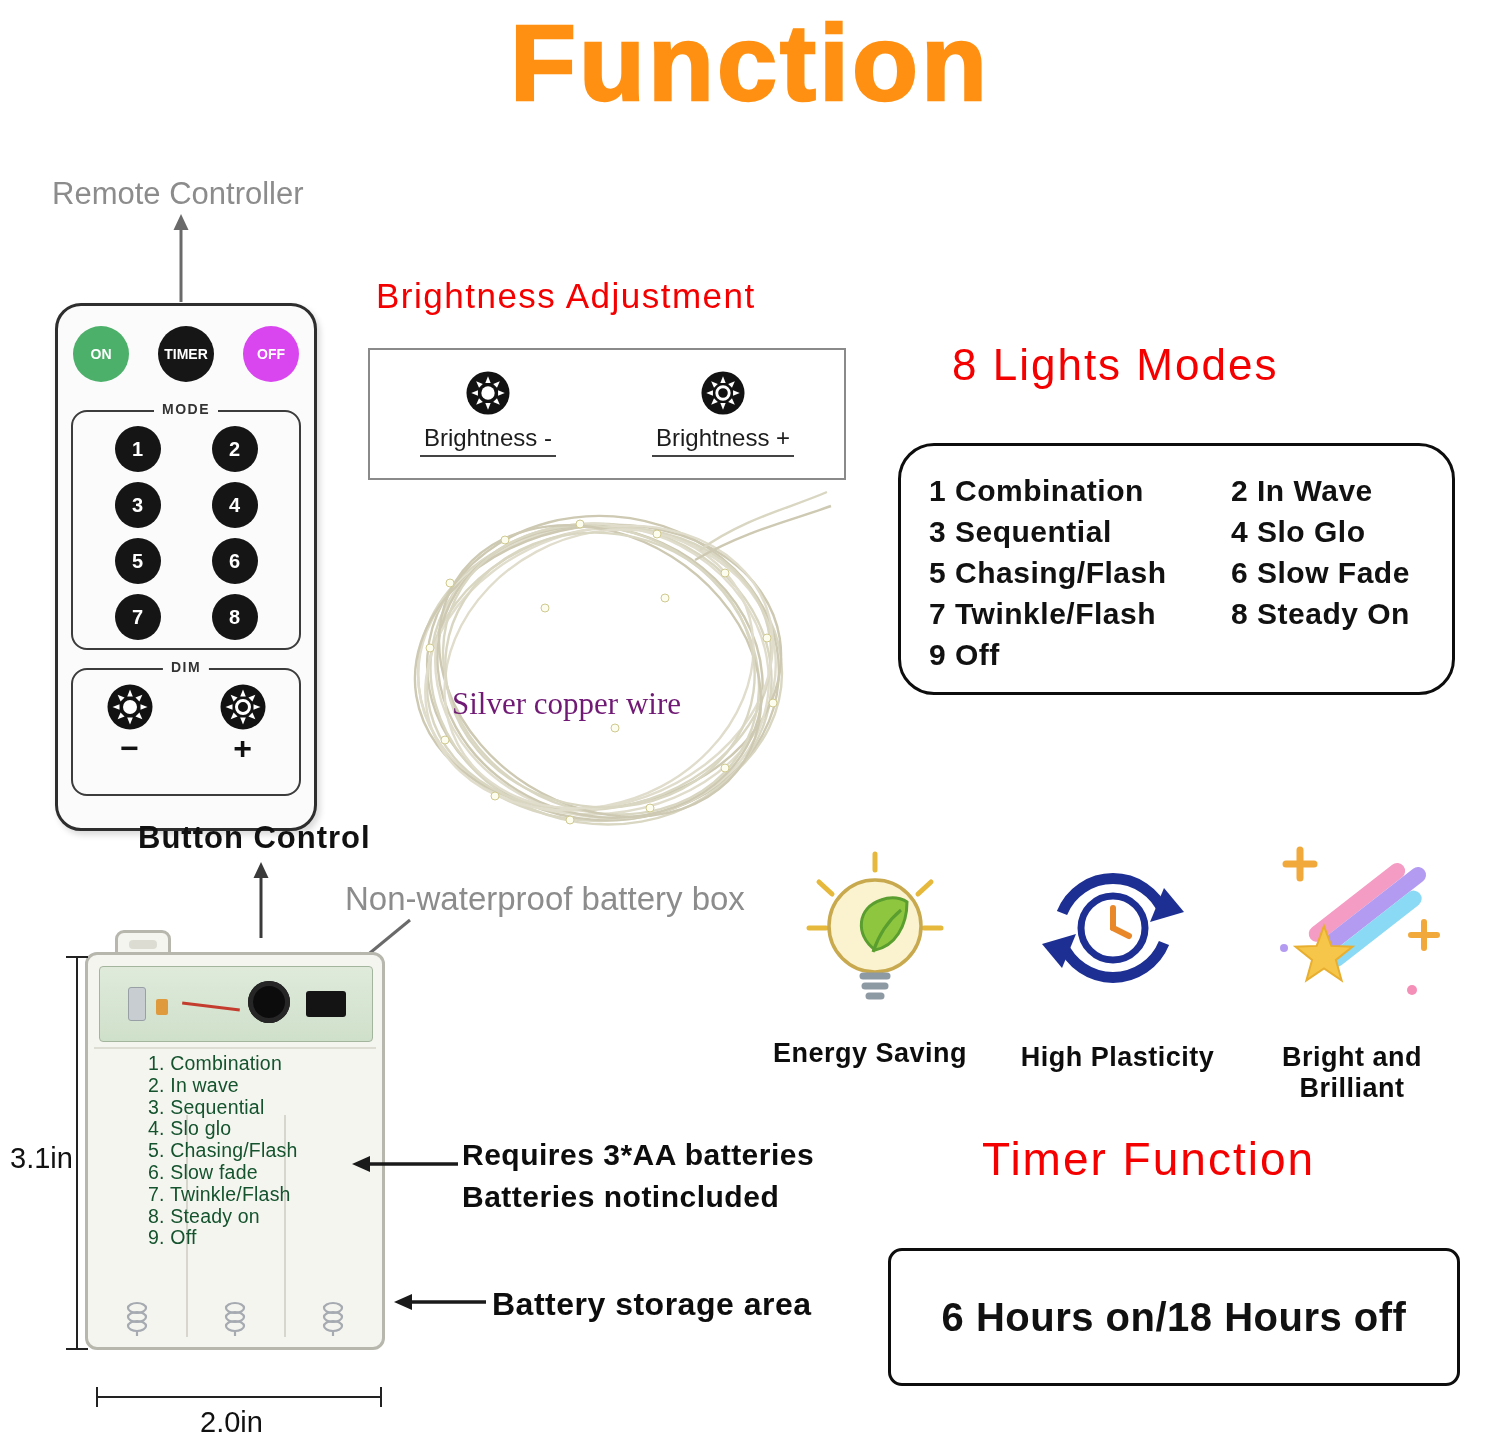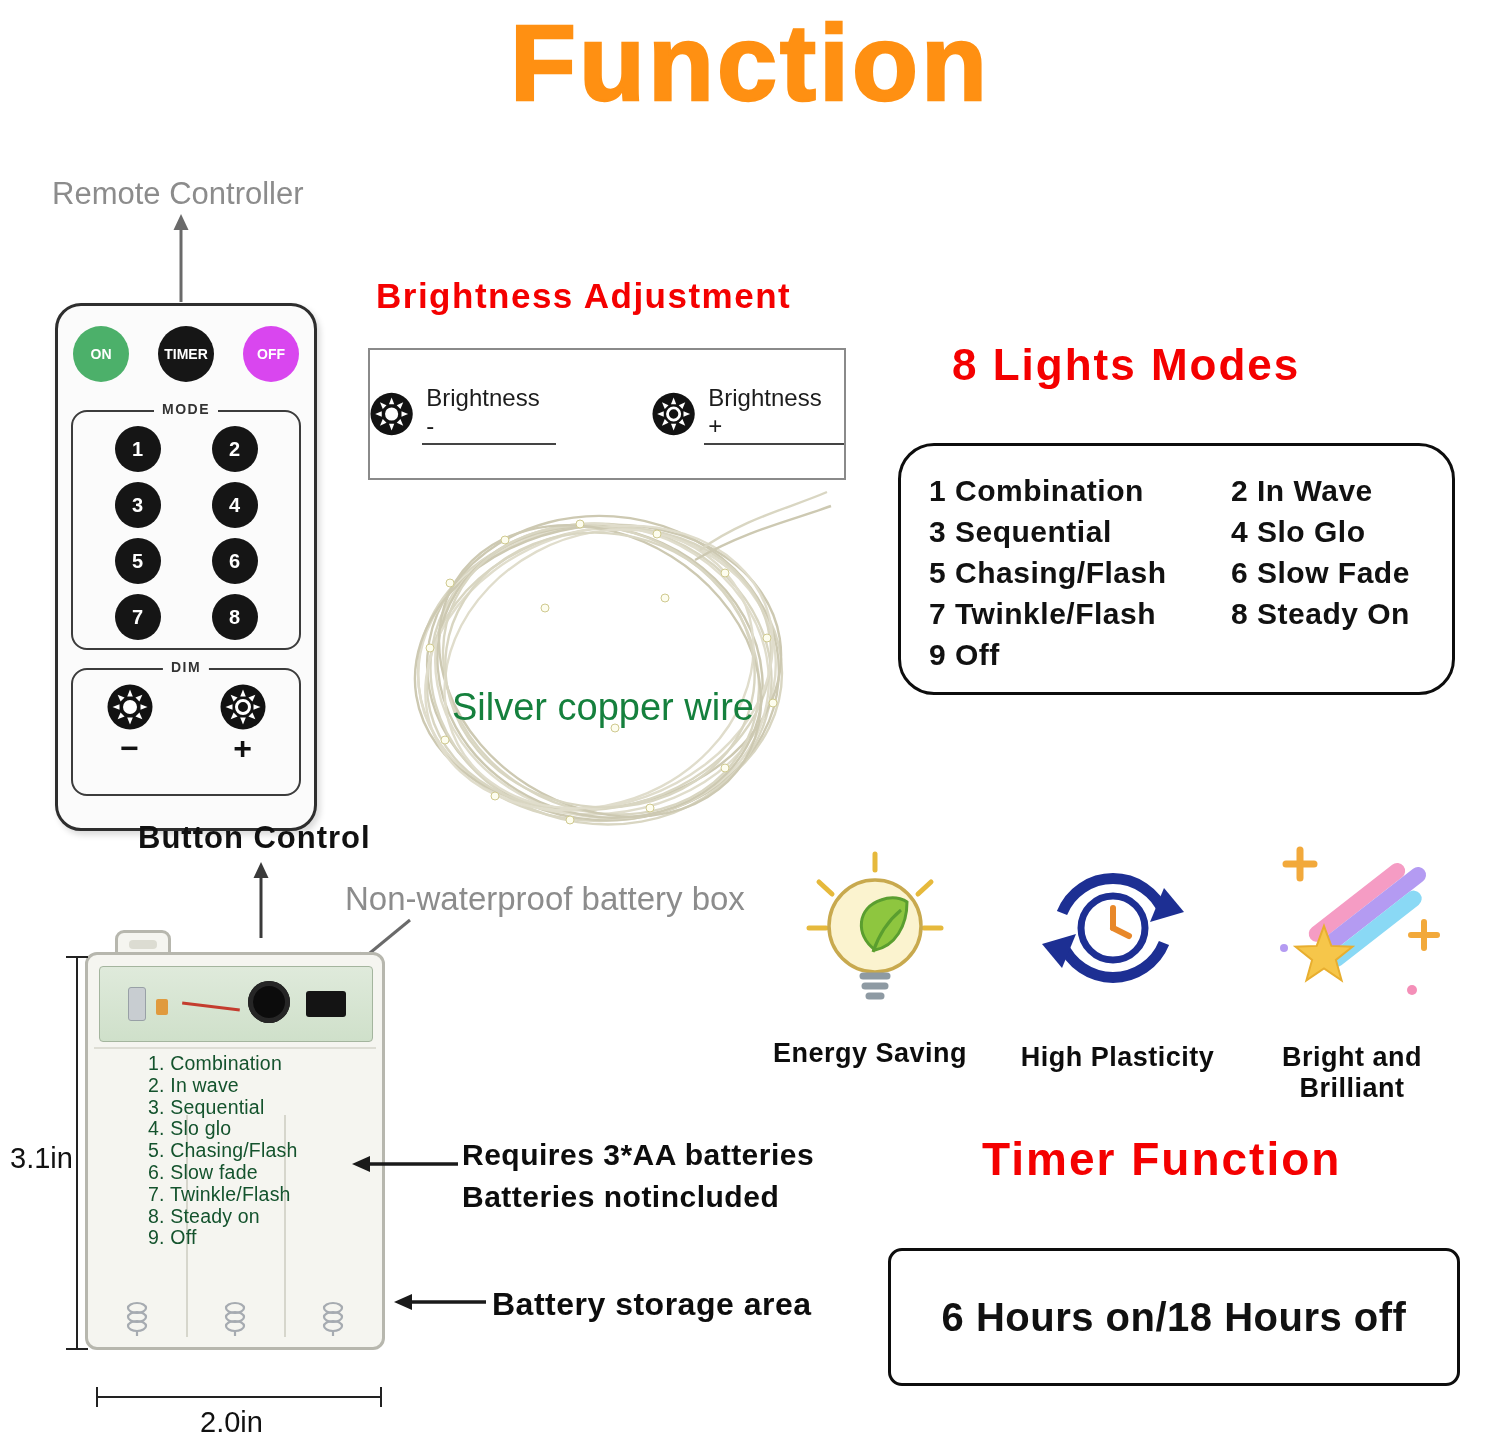--- a/index.html
+++ b/index.html
@@ -13,21 +13,21 @@
   .main-title {
     position:absolute; left:0; top:0; width:100%; text-align:center;
     font-size:108px; font-weight:bold; color:#ff9012; letter-spacing:3px;
     -webkit-text-stroke:2.5px #ff9012;
   }
   .sub-title {
     position:absolute; left:0; top:126px; width:100%; text-align:center;
     font-size:41px; color:#ff9012;
   }
   .gray-label { color:#8c8c8c; }
-  .red-head { color:#f40000; font-weight:bold; }
+  .red-head { color:#f40000; font-weight:normal; }
 
   
   .remote { position:absolute; left:55px; top:303px; width:262px; height:528px;
     background:#fbfbfb; border:3px solid #2e2e2e; border-radius:26px; box-sizing:border-box;
     box-shadow:3px 4px 6px rgba(0,0,0,0.15); }
   .remote-top { display:flex; justify-content:space-between; padding:20px 15px 0; }
   .rbtn { width:56px; height:56px; border-radius:50%; color:#fff; font-size:14px;
     font-weight:bold; display:flex; align-items:center; justify-content:center; }
   .rbtn.on { background:#4cb06a; }
   .rbtn.timer { background:#161616; }
@@ -43,21 +43,21 @@
   .mbtn { width:46px; height:46px; border-radius:50%; background:#151515; color:#fff;
     font-size:20px; font-weight:bold; display:flex; align-items:center; justify-content:center; }
   .dim-grid { display:grid; grid-template-columns:1fr 1fr; justify-items:center; padding-top:14px; }
   .dim-col { display:flex; flex-direction:column; align-items:center; }
   .dim-sign { font-size:32px; font-weight:bold; line-height:36px; color:#111; }
 
   
   .bright-box { position:absolute; left:368px; top:348px; width:478px; height:132px;
     border:2px solid #8a8a8a; display:flex; justify-content:center; gap:96px;
     align-items:center; background:#fff; box-sizing:border-box; }
-  .bright-item { display:flex; flex-direction:row; align-items:center; gap:9px; }
+  .bright-item { display:flex; flex-direction:column; align-items:center; gap:9px; }
   .bright-label { font-size:24px; color:#1c1c1c; border-bottom:2.5px solid #444; padding:0 4px 3px; }
 
   
   .modes-box { position:absolute; left:898px; top:443px; width:557px; height:252px;
     border:3.5px solid #0d0d0d; border-radius:36px; box-sizing:border-box; padding:24px 0 4px 28px; }
   .modes-row { display:flex; font-size:30px; font-weight:bold; line-height:41px; letter-spacing:0.5px; }
   .modes-row .l { width:302px; }
 
   
   .bbox-tab { position:absolute; left:115px; top:930px; width:56px; height:36px;
@@ -93,21 +93,21 @@
     text-align:center; letter-spacing:0.5px; }
 
   .note-bold { position:absolute; font-size:30px; font-weight:bold; color:#0d0d0d;
     line-height:42px; letter-spacing:0.5px; }
 
   .timer-box { position:absolute; left:888px; top:1248px; width:572px; height:138px;
     border:3.5px solid #0d0d0d; border-radius:14px; display:flex; align-items:center;
     justify-content:center; font-size:40px; font-weight:bold; box-sizing:border-box; letter-spacing:0.5px; }
 
   .arr { position:absolute; }
-  .wire-label { position:absolute; left:452px; top:686px; font-size:38px; color:#15803d; }
+  .wire-label { position:absolute; left:452px; top:686px; font-size:31px; color:#701a75;font-family:Liberation Serif, serif; }
 </style>
 </head>
 <body>
 
 <div class="canvas">
 
   <div class="main-title">Function</div>
 
   <div class="abs gray-label" style="left:52px;top:176px;font-size:31px;">Remote Controller</div>
   <svg class="arr" style="left:170px;top:212px;" width="22" height="92">

